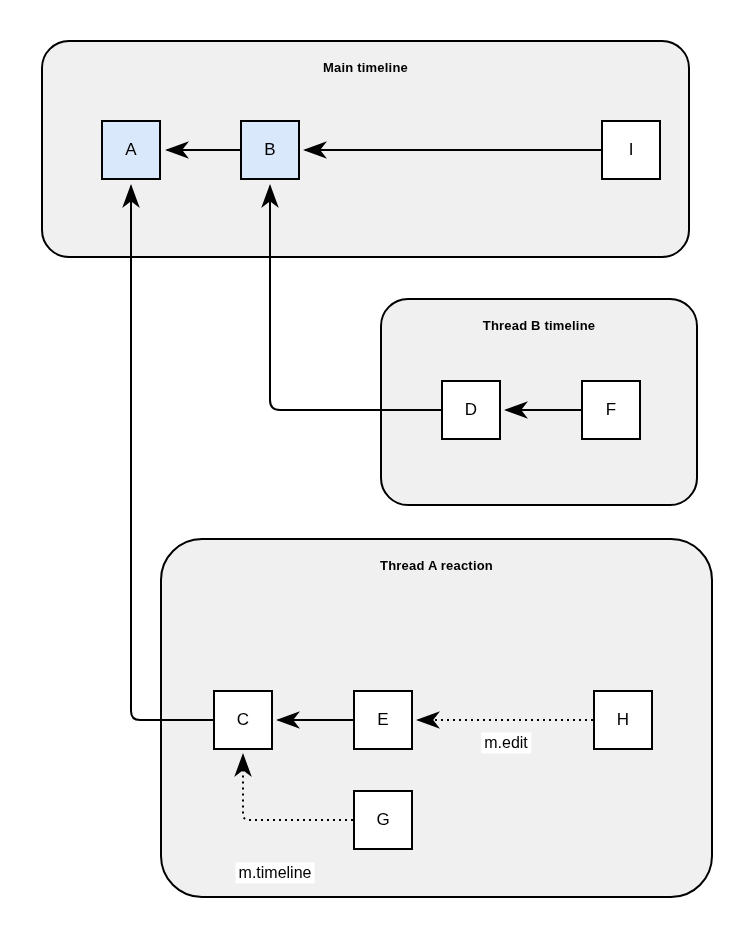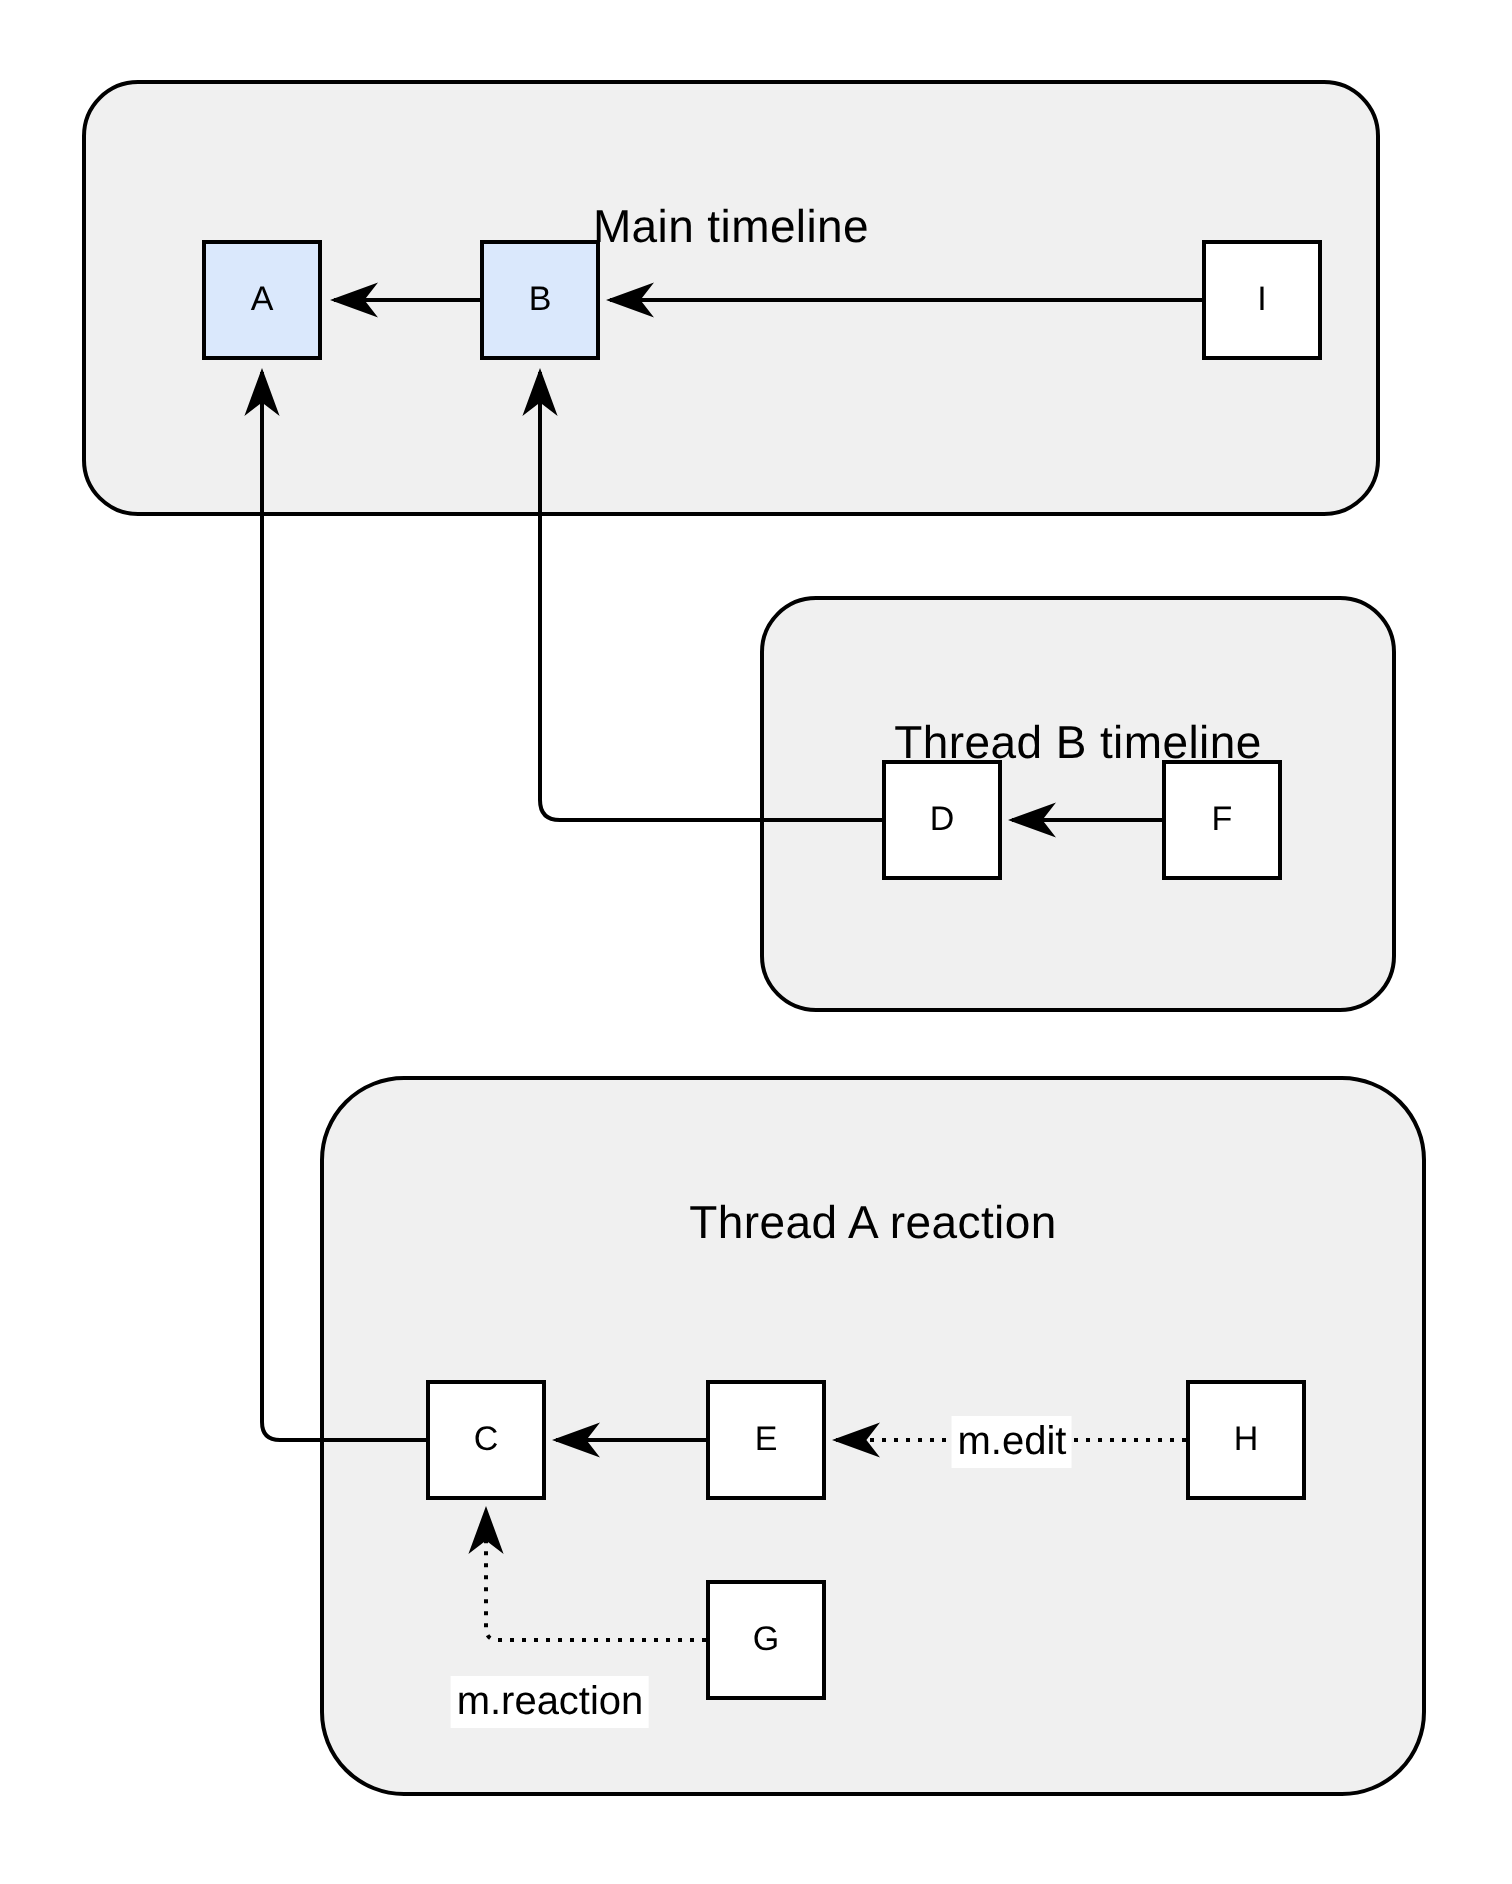--- a/index.html
+++ b/index.html
@@ -25,24 +25,23 @@
   }
   .container {
     position: absolute;
     background: var(--container-fill);
     border: 2px solid var(--stroke);
   }
   .container-title {
     display: block;
     text-align: center;
     padding-top: 18px;
-    font-size: 23px;
-    font-weight: normal;
+    font-size: 13px;
+    font-weight: bold;
     letter-spacing: 0.2px;
-    margin-top: 40px;
   }
   #container-main    { left: 41px;  top: 40px;  width: 649px; height: 218px; border-radius: 28px; }
   #container-threadb { left: 380px; top: 298px; width: 318px; height: 208px; border-radius: 28px; }
   #container-threada { left: 160px; top: 538px; width: 553px; height: 360px; border-radius: 42px; }
 
   .edges-layer {
     position: absolute;
     left: 0; top: 0;
     width: 756px; height: 942px;
     pointer-events: none;
@@ -73,24 +72,25 @@
   #node-F { left: 581px; top: 380px; }
   #node-C { left: 213px; top: 690px; }
   #node-E { left: 353px; top: 690px; }
   #node-H { left: 593px; top: 690px; }
   #node-G { left: 353px; top: 790px; }
 
   .edge-label {
     position: absolute;
     transform: translate(-50%, -50%);
     background: var(--label-bg);
-    font-size: 20px;
+    font-size: 16px;
     line-height: 1.2;
     padding: 1px 3px;
     white-space: nowrap;
+    margin-top: 22px;
   }
   #edge-label-edit     { left: 506px; top: 721px; }
   #edge-label-reaction { left: 275px; top: 851px; }
 </style>
 </head>
 <body>
 
 <div class="canvas">
 
   <div class="container" id="container-main">
@@ -141,15 +141,15 @@
     <span>E</span>
   </div>
   <div class="node" id="node-H">
     <span>H</span>
   </div>
   <div class="node" id="node-G">
     <span>G</span>
   </div>
 
   <div class="edge-label" id="edge-label-edit">m.edit</div>
-  <div class="edge-label" id="edge-label-reaction">m.reaction</div>
+  <div class="edge-label" id="edge-label-reaction">m.timeline</div>
 
 </div>
 
 </body></html>

